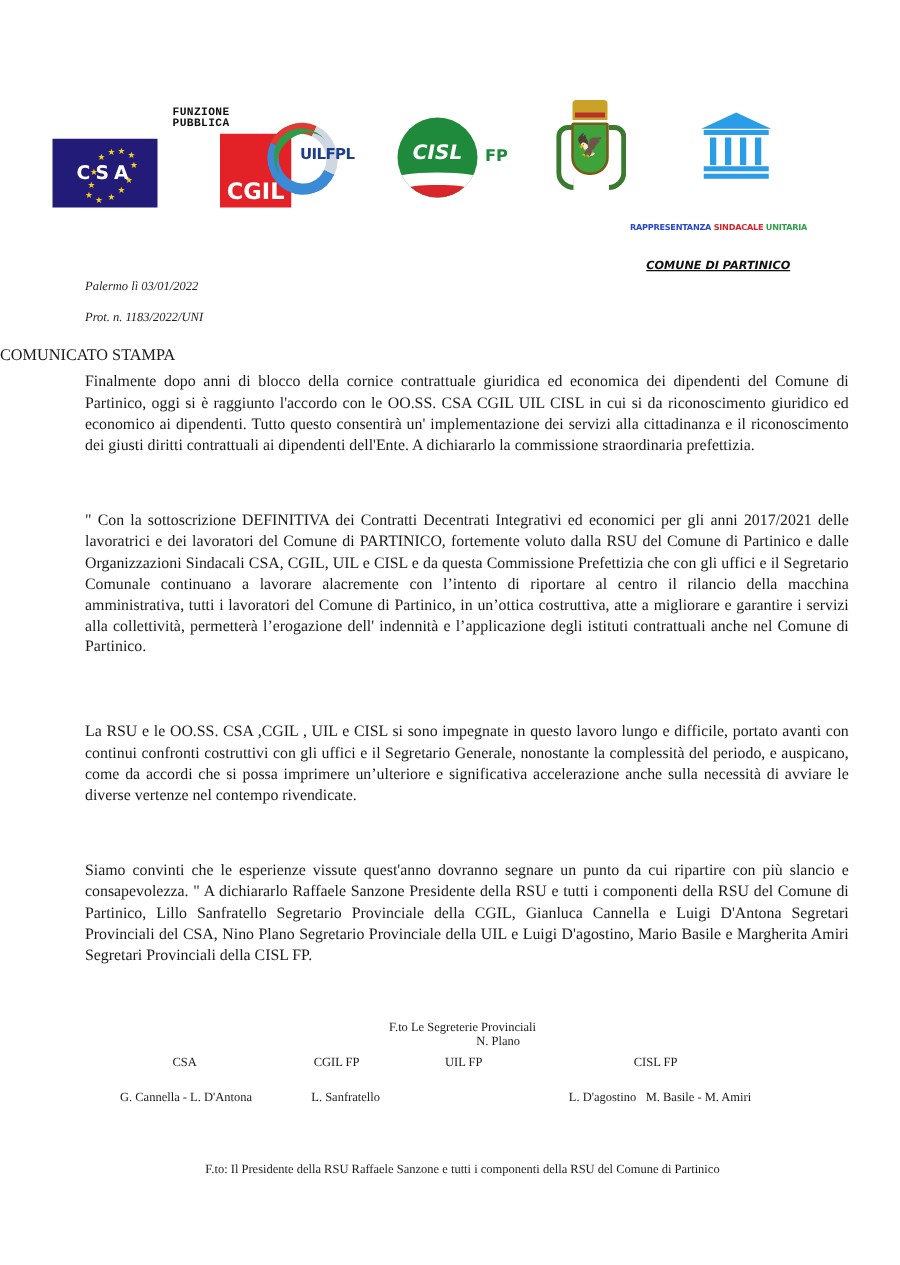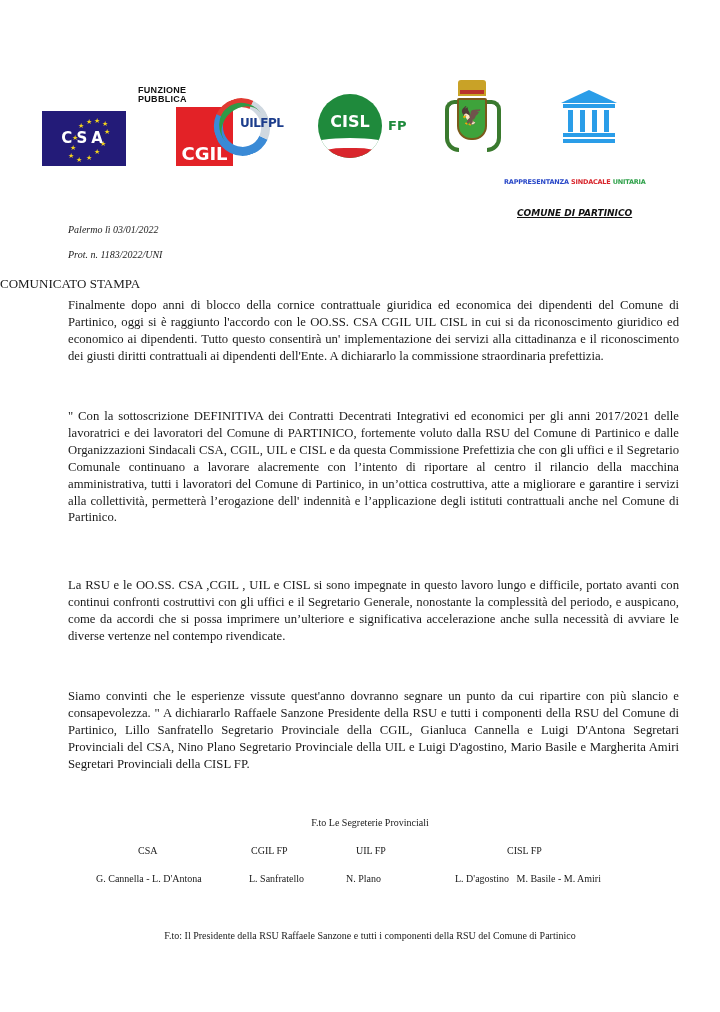--- a/index.html
+++ b/index.html
@@ -2,28 +2,28 @@
 <html><head>
   <meta charset="utf-8">
   <style>
     html, body { margin: 0; padding: 0; background: #ffffff; }
     body { width: 720px; height: 1012px; position: relative; overflow: hidden; font-family: "Liberation Serif", serif; color: #1a1a1a; }
     .abs { position: absolute; }
     
     #logo-csa { left: 42px; top: 111px; width: 84px; height: 55px; background: #231b78; }
     #logo-csa .txt { position: absolute; left: 0; right: 0; top: 18px; text-align: center; color: #fff; font-family: "DejaVu Sans", sans-serif; font-weight: bold; font-size: 15px; letter-spacing: 4px; }
     #logo-csa .star { position: absolute; color: #f2d21c; font-size: 7px; line-height: 7px; }
-    #logo-cgil-head { left: 138px; top: 86px; width: 62px; font-family: Liberation Sans, sans-serif; font-weight: bold; font-size: 9px; line-height: 9px; color: #111; letter-spacing: 0.3px; }
+    #logo-cgil-head { left: 138px; top: 86px; width: 62px; font-family: Liberation Mono, monospace; font-weight: bold; font-size: 9px; line-height: 9px; color: #111; letter-spacing: 0.3px; }
     #logo-cgil { left: 140px; top: 107px; width: 57px; height: 59px; background: #e32227; margin-left: 36px; }
     #logo-cgil .txt { position: absolute; left: 0; right: 0; bottom: 2px; text-align: center; color: #fff; font-family: "DejaVu Sans", sans-serif; font-weight: bold; font-size: 18px; }
     #logo-uil { left: 210px; top: 90px; width: 96px; height: 72px; }
     #logo-uil .ring { position: absolute; left: 4px; top: 8px; width: 56px; height: 58px; border-radius: 50%; border: 9px solid #3a8ad6; border-top-color: #e03b32; border-right-color: #cfd8e0; box-sizing: border-box; transform: rotate(-20deg); }
     #logo-uil .ring2 { position: absolute; left: 10px; top: 12px; width: 46px; height: 50px; border-radius: 50%; border-top: 6px solid #2f9a47; box-sizing: border-box; transform: rotate(-40deg); }
     #logo-uil .txt { position: absolute; left: 30px; top: 26px; font-family: "DejaVu Sans", sans-serif; font-weight: bold; font-size: 12px; color: #1c3d8c; letter-spacing: -0.5px; }
-    #logo-cisl { left: 318px; top: 94px; width: 64px; height: 64px; border-radius: 50%; background: #1f8a3c; overflow: hidden; }
+    #logo-cisl { left: 318px; top: 94px; width: 64px; height: 64px; border-radius: 50%; background: #1f8a3c; overflow: hidden; font-style: italic; }
     #logo-cisl .txt { position: absolute; left: 0; right: 0; top: 18px; text-align: center; color: #fff; font-family: "DejaVu Sans", sans-serif; font-weight: bold; font-size: 16px; }
     #logo-cisl .stripe-w { position: absolute; left: -6px; right: -6px; top: 44px; height: 12px; background: #ffffff; border-radius: 50% 50% 0 0; }
     #logo-cisl .stripe-r { position: absolute; left: 4px; right: 4px; top: 54px; height: 12px; background: #d9262c; border-radius: 40% 40% 0 0; }
     #logo-cisl-fp { left: 388px; top: 118px; font-family: "DejaVu Sans", sans-serif; font-weight: bold; font-size: 13px; color: #1f8a3c; }
     #logo-stemma { left: 441px; top: 80px; width: 64px; height: 86px; }
     #logo-stemma .crown { position: absolute; left: 17px; top: 0; width: 28px; height: 16px; background: #c9a227; border-radius: 3px 3px 0 0; }
     #logo-stemma .crown:before { content: ""; position: absolute; left: 2px; right: 2px; bottom: 2px; height: 4px; background: #b8322a; }
     #logo-stemma .shield { position: absolute; left: 16px; top: 18px; width: 30px; height: 42px; background: #3ea33b; border: 2px solid #7a5a1a; border-radius: 2px 2px 14px 14px; box-sizing: border-box; }
     #logo-stemma .eagle { position: absolute; left: 0; right: 0; top: 6px; text-align: center; color: #8a4a12; font-size: 18px; line-height: 20px; }
     #logo-stemma .wreath-l, #logo-stemma .wreath-r { position: absolute; top: 20px; width: 14px; height: 52px; border: 4px solid #3a7a2e; box-sizing: border-box; }
@@ -120,16 +120,16 @@
 
 <div class="abs sig" style="left:0;right:0;top:817px;text-align:center">F.to Le Segreterie Provinciali</div>
 
 <div class="abs sig" style="left:118px;top:845px">CSA</div>
 <div class="abs sig" style="left:231px;top:845px">CGIL  FP</div>
 <div class="abs sig" style="left:336px;top:845px">UIL FP</div>
 <div class="abs sig" style="left:487px;top:845px">CISL FP</div>
 
 <div class="abs sig" style="left:76px;top:873px">G. Cannella - L. D'Antona</div>
 <div class="abs sig" style="left:229px;top:873px">L. Sanfratello</div>
-<div class="abs sig" style="left:326px;top:873px;width:70px;text-align:left">N. Plano</div>
+<div class="abs sig" style="left:326px;top:828px;width:70px;text-align:right">N. Plano</div>
 <div class="abs sig" style="left:435px;top:873px;white-space:pre">L. D'agostino   M. Basile - M. Amiri</div>
 
 <div class="abs sig" style="left:0;right:0;top:930px;text-align:center">F.to: Il Presidente della RSU Raffaele Sanzone e tutti i componenti della RSU del Comune di Partinico</div>
 
 </body></html>

